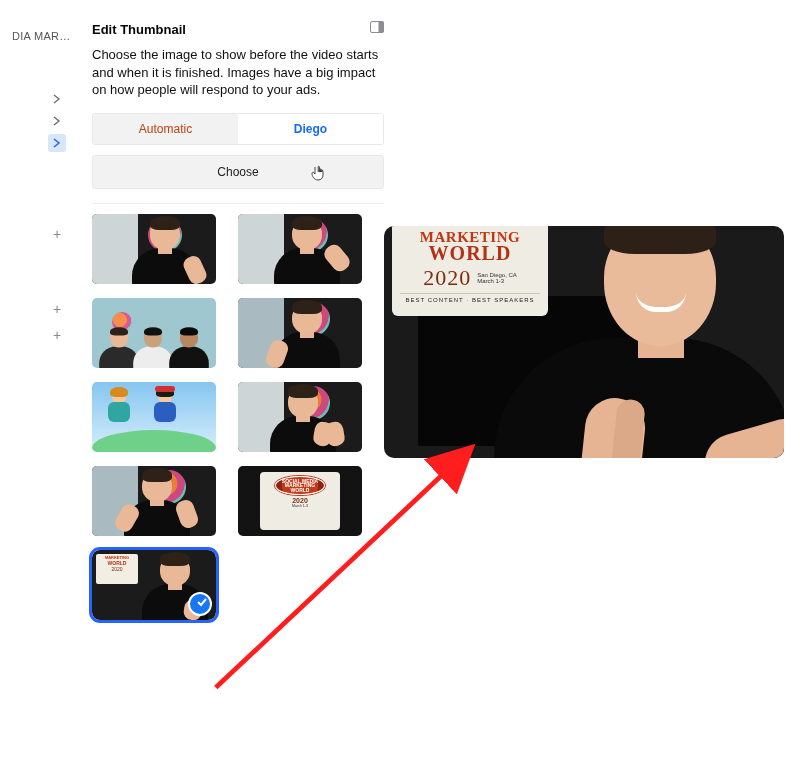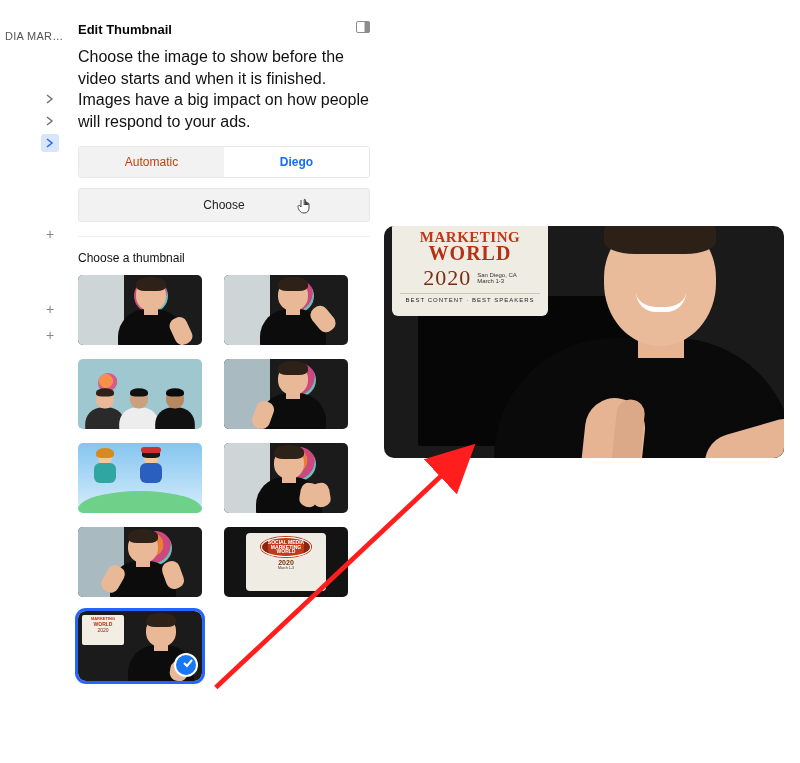--- a/index.html
+++ b/index.html
@@ -9,21 +9,21 @@
     width: 800px;
     height: 763px;
     overflow: hidden;
     position: relative;
     color: #1c1e21;
   }
 
   
   .leftnav {
     position: absolute;
-    left: 5px; top: 0;
+    left: 12px; top: 0;
     width: 60px;
     height: 300px;
   }
   .leftnav .campaign-label {
     position: absolute;
     left: 0; top: 30px;
     font-size: 11px;
     color: #555;
     letter-spacing: 0.3px;
     white-space: nowrap;
@@ -32,27 +32,27 @@
   .chev { width:18px; height:18px; display:flex; align-items:center; justify-content:center; margin-bottom:4px; }
   .chev.active { background:#d8e6fb; border-radius:3px; }
   .chev svg { width:8px; height:10px; }
   .plus-col { position: absolute; left: 36px; top:225px; }
   .plus { width:18px; height:18px; display:flex; align-items:center; justify-content:center; color:#888; font-size:14px; margin-bottom:8px; }
   .plus-col2 { position: absolute; left: 36px; top:300px; }
 
   
   .panel {
     position: absolute;
-    left: 78px; top: 20px;
+    left: 92px; top: 20px;
     width: 292px;
   }
   .panel-header-row { display:flex; align-items:center; justify-content:space-between; }
   .panel-title { font-size:13px; font-weight:700; color:#050505; }
   .sidepanel-icon svg { width:14px; height:14px; }
-  .panel-desc { font-size:16px; color:#111; line-height:1.35; margin-top:8px; }
+  .panel-desc { font-size:13px; color:#111; line-height:1.35; margin-top:8px; }
 
   .tabbar {
     margin-top:14px;
     border:1px solid #e8e8e8;
     border-radius:3px;
     display:flex;
     height:32px;
     overflow:hidden;
   }
   .tab { flex:1; display:flex; align-items:center; justify-content:center; font-size:12px; color:#c2410c; cursor:pointer; }
@@ -291,21 +291,20 @@
   <div class="upload-btn">
     <span>Choose</span>
     <span class="cursor-icon">
       <svg width="14" height="16" viewBox="0 0 14 16">
           <path d="M4 2 L4 9 L2.5 7.5 C2 7 1 7.3 1 8.5 C1 11 3 15 7 15 C10.5 15 12 12.5 12 10 L12 6 C12 5 10.8 5 10.8 6 L10.8 7 L10.8 5.2 C10.8 4.2 9.6 4.2 9.6 5.2 L9.6 7 L9.6 4.4 C9.6 3.4 8.4 3.4 8.4 4.4 L8.4 7 L8.4 2 C8.4 1 7.2 1 7.2 2 L7.2 7" fill="#fdfdfd" stroke="#333" stroke-width="0.9"></path>
         </svg>
     </span>
   </div>
 
   <div class="divider"></div>
-  <div class="section-label">Choose a thumbnail</div>
 
   <div class="thumb-grid">
 
     <div class="thumb">
       <div class="sidewall"></div>
       <div class="wall-splash" style="left:56px; top:4px;"></div>
       <div class="person" style="left:38px;">
         <div class="torso"></div>
           <div class="neck"></div>
           <div class="head"></div>

